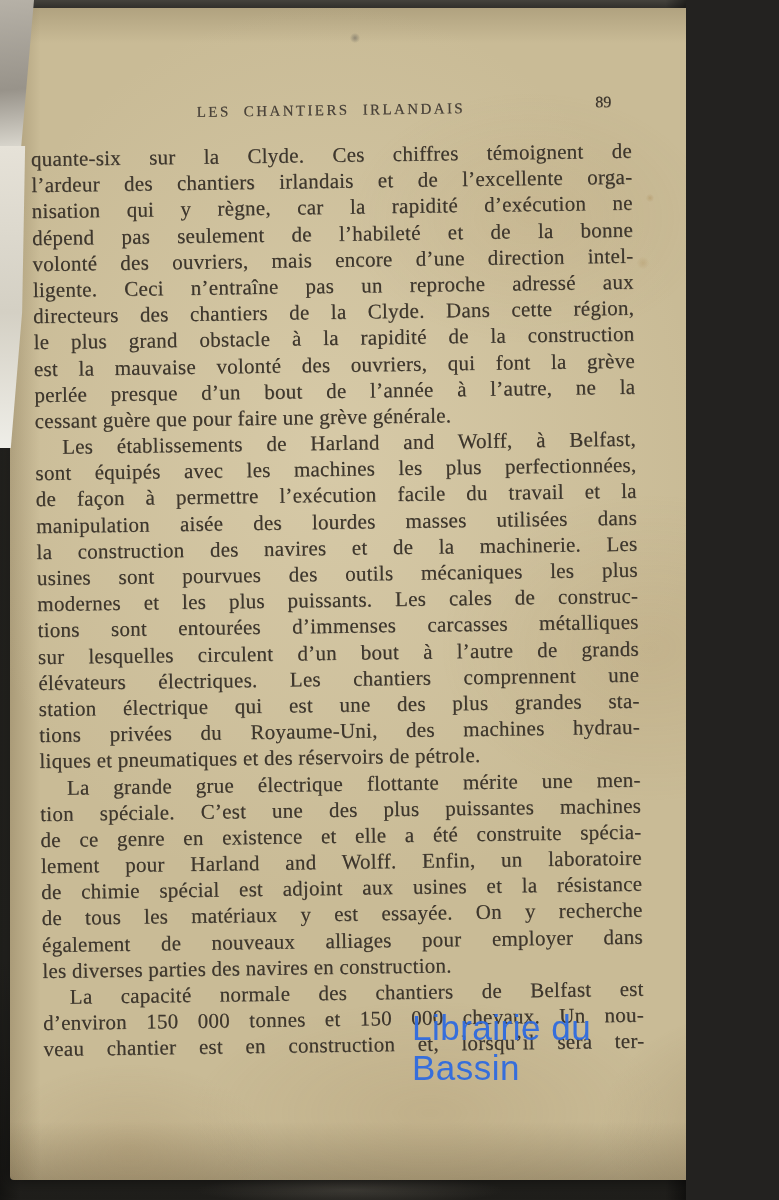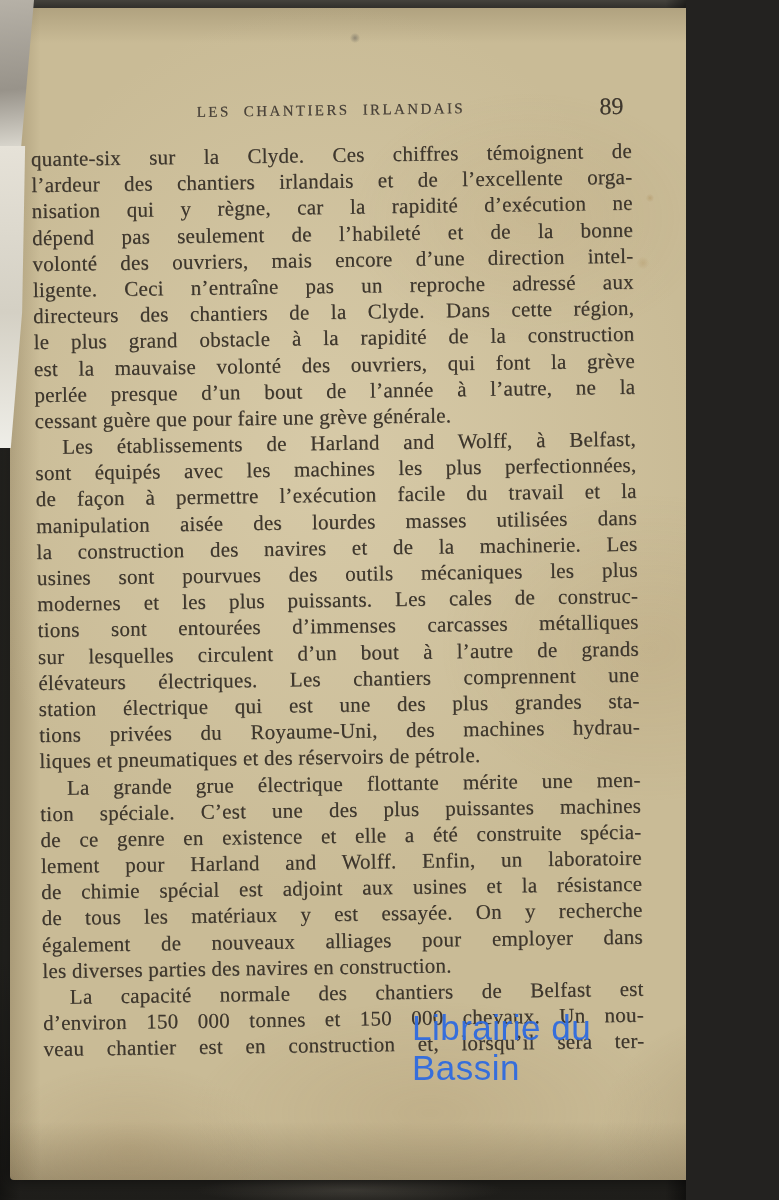--- a/index.html
+++ b/index.html
@@ -67,21 +67,21 @@
 
   
   .content { position:absolute; inset:0; z-index:3; transform:rotate(-0.8deg); transform-origin:30px 150px; }
 
   .header { position:absolute; left:21px; top:97px; width:601px; text-align:center; }
   .running-title {
     font-size:15px; letter-spacing:2.4px; word-spacing:7px; color:#49423a;
     text-shadow:0.3px 0.3px 0.4px rgba(70,60,48,0.55);
   }
   .page-number {
-    position:absolute; right:8px; top:-4px; font-size:24px; color:#3e372d;
+    position:absolute; right:20px; top:-4px; font-size:16px; color:#3e372d;
     text-shadow:0.3px 0.3px 0.4px rgba(62,55,45,0.55);
   }
 
   .textblock { position:absolute; left:21px; top:138px; width:601px; }
   .para { }
   .line {
     height:26.2px; line-height:26.2px; overflow:hidden;
     font-size:21px; letter-spacing:0.25px; color:#3e372d;
     text-align:justify; text-align-last:justify;
     text-shadow:0.3px 0.3px 0.4px rgba(62,55,45,0.55);

